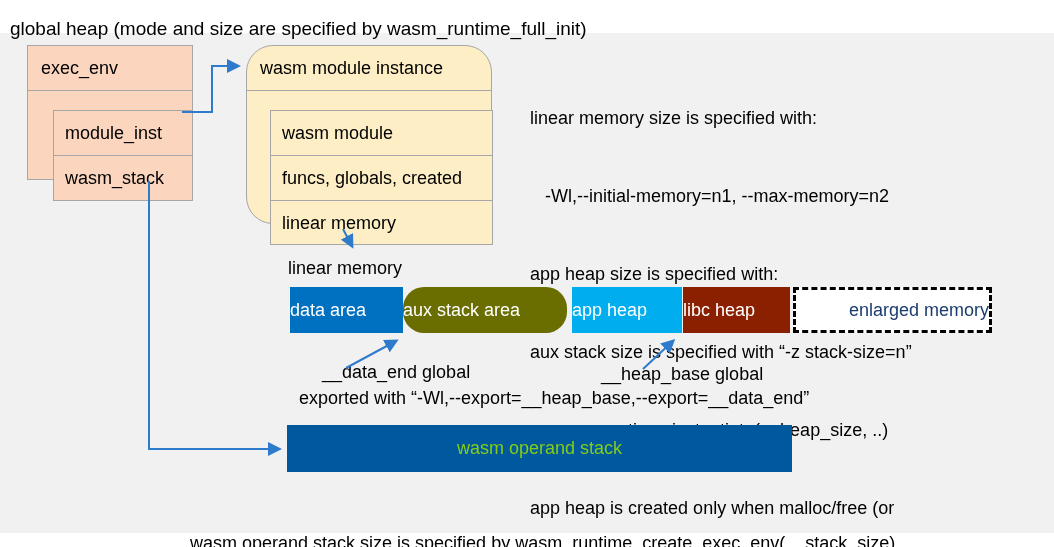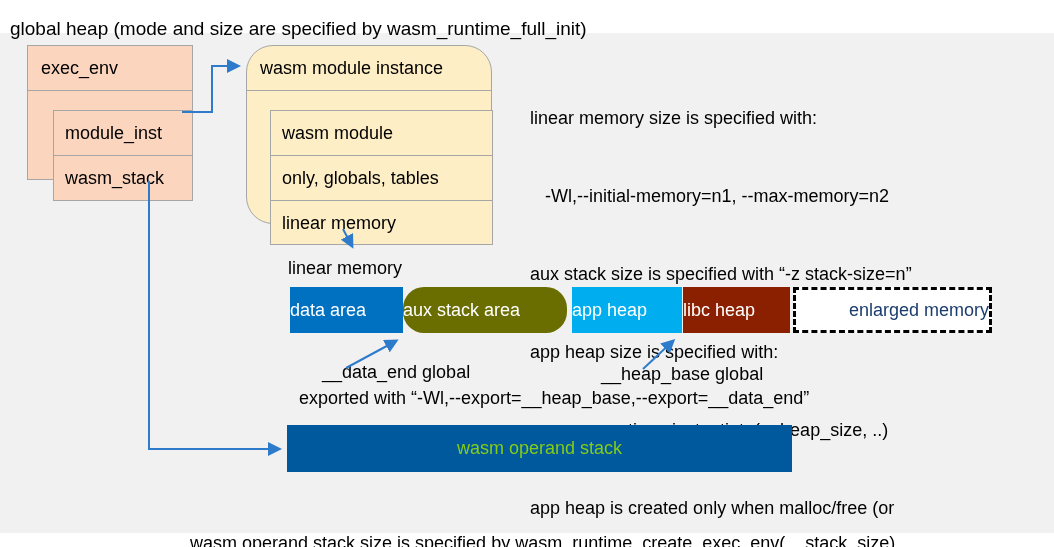--- a/index.html
+++ b/index.html
@@ -41,29 +41,29 @@
 
   <div class="struct-box" id="exec-box">
     <div class="struct-header">exec_env</div>
     <div class="struct-cell" style="top:44px;">module_inst</div>
     <div class="struct-cell" style="top:89px;">wasm_stack</div>
   </div>
 
   <div class="struct-box" id="inst-box">
     <div class="struct-header">wasm module instance</div>
     <div class="struct-cell" style="top:44px;height:46px;line-height:45px;">wasm module</div>
-    <div class="struct-cell" style="top:89px;height:46px;line-height:45px;">only, globals, tables</div>
+    <div class="struct-cell" style="top:89px;height:46px;line-height:45px;">funcs, globals, created</div>
     <div class="struct-cell" style="top:134px;height:45px;line-height:44px;">linear memory</div>
   </div>
 
   <div class="note" style="left:530px;top:53px;">
     <div>linear memory size is specified with:</div>
     <div>   -Wl,--initial-memory=n1, --max-memory=n2</div>
+    <div>app heap size is specified with:</div>
     <div>aux stack size is specified with “-z stack-size=n”</div>
-    <div>app heap size is specified with:</div>
     <div>   wasm_runtime_instantiate(.., heap_size, ..)</div>
     <div>app heap is created only when malloc/free (or</div>
     
   </div>
 
   <div class="lm-label">linear memory</div>
 
   <div class="bar-seg" style="left: 290px; width: 113px; background-color: rgb(0, 112, 192);">data area</div>
   <div class="bar-seg" style="left: 403px; width: 164px; background-color: rgb(106, 110, 0); border-radius: 21px;">aux stack area</div>
   <div class="bar-seg" style="left: 683px; width: 107px; background-color: rgb(138, 32, 0);">libc heap</div>

